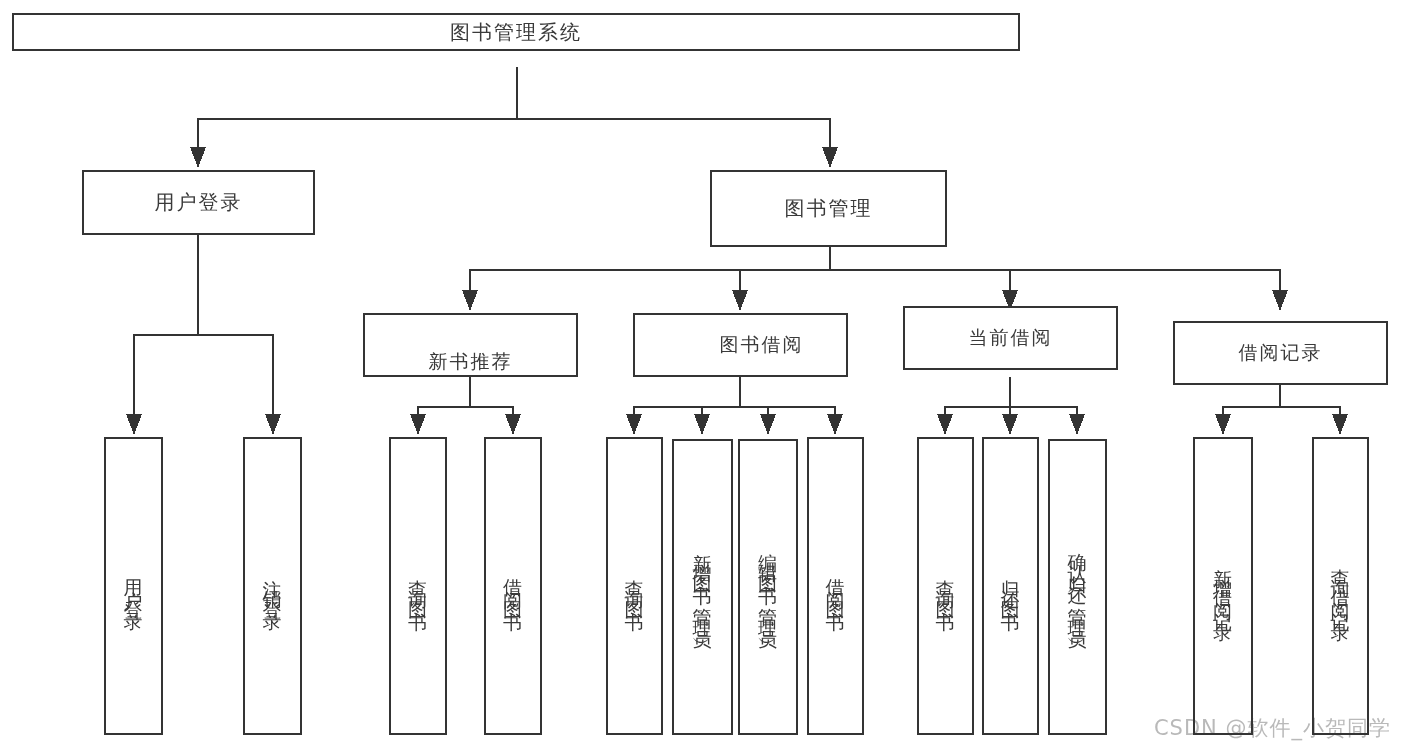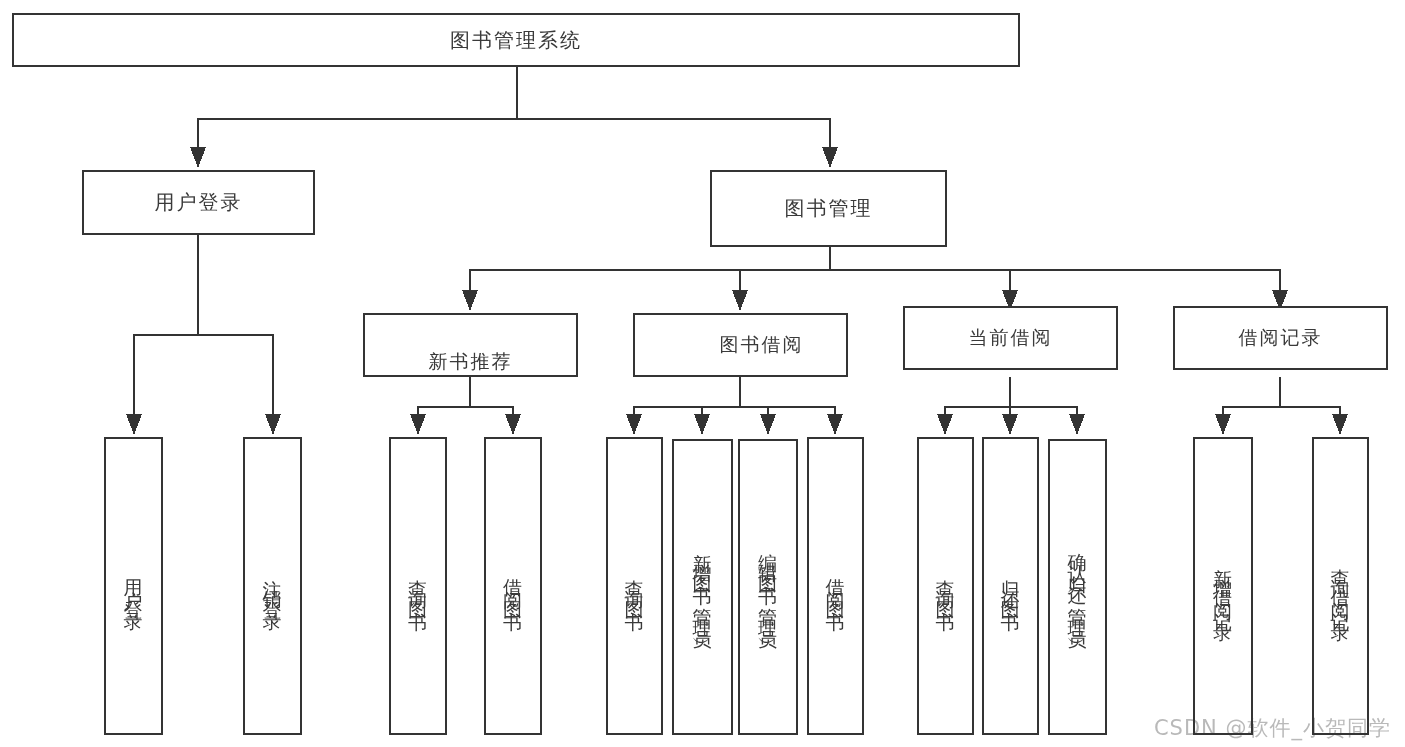--- a/index.html
+++ b/index.html
@@ -127,41 +127,41 @@
     <polygon points="1069,414 1085,414 1077,435" fill="#333333" stroke="none"></polygon>
 
     <line x1="1280" y1="377" x2="1280" y2="408"></line>
     <line x1="1222" y1="407" x2="1341" y2="407"></line>
     <line x1="1223" y1="407" x2="1223" y2="420"></line>
     <polygon points="1215,414 1231,414 1223,435" fill="#333333" stroke="none"></polygon>
     <line x1="1340" y1="407" x2="1340" y2="420"></line>
     <polygon points="1332,414 1348,414 1340,435" fill="#333333" stroke="none"></polygon>
   </svg>
 
-  <div class="box root-box" style="left:12px; top:13px; width:1008px; height:54px;">
+  <div class="box root-box" style="left:12px; top:13px; width:1008px; height:38px;">
     <span>图书管理系统</span>
   </div>
 
   <div class="box h-box" style="left:82px; top:170px; width:233px; height:65px;">
     <span>用户登录</span>
   </div>
   <div class="box h-box" style="left:710px; top:170px; width:237px; height:77px;">
     <span>图书管理</span>
   </div>
 
   <div class="box l3-box" style="left:363px; top:313px; width:215px; height:64px;align-items:flex-end;">
     <span>新书推荐</span>
   </div>
   <div class="box l3-box" style="left:633px; top:313px; width:215px; height:64px;padding-left:42px;">
     <span>图书借阅</span>
   </div>
   <div class="box l3-box" style="left:903px; top:306px; width:215px; height:64px;">
     <span>当前借阅</span>
   </div>
-  <div class="box l3-box" style="left:1173px; top:306px; width:215px; height:64px;">
+  <div class="box l3-box" style="left:1173px; top:321px; width:215px; height:64px;">
     <span>借阅记录</span>
   </div>
 
   <div class="box v-box" style="left:104px; top:437px; width:59px; height:298px;">
     <span>用户登录</span>
   </div>
   <div class="box v-box" style="left:243px; top:437px; width:59px; height:298px;">
     <span>注销登录</span>
   </div>
 

